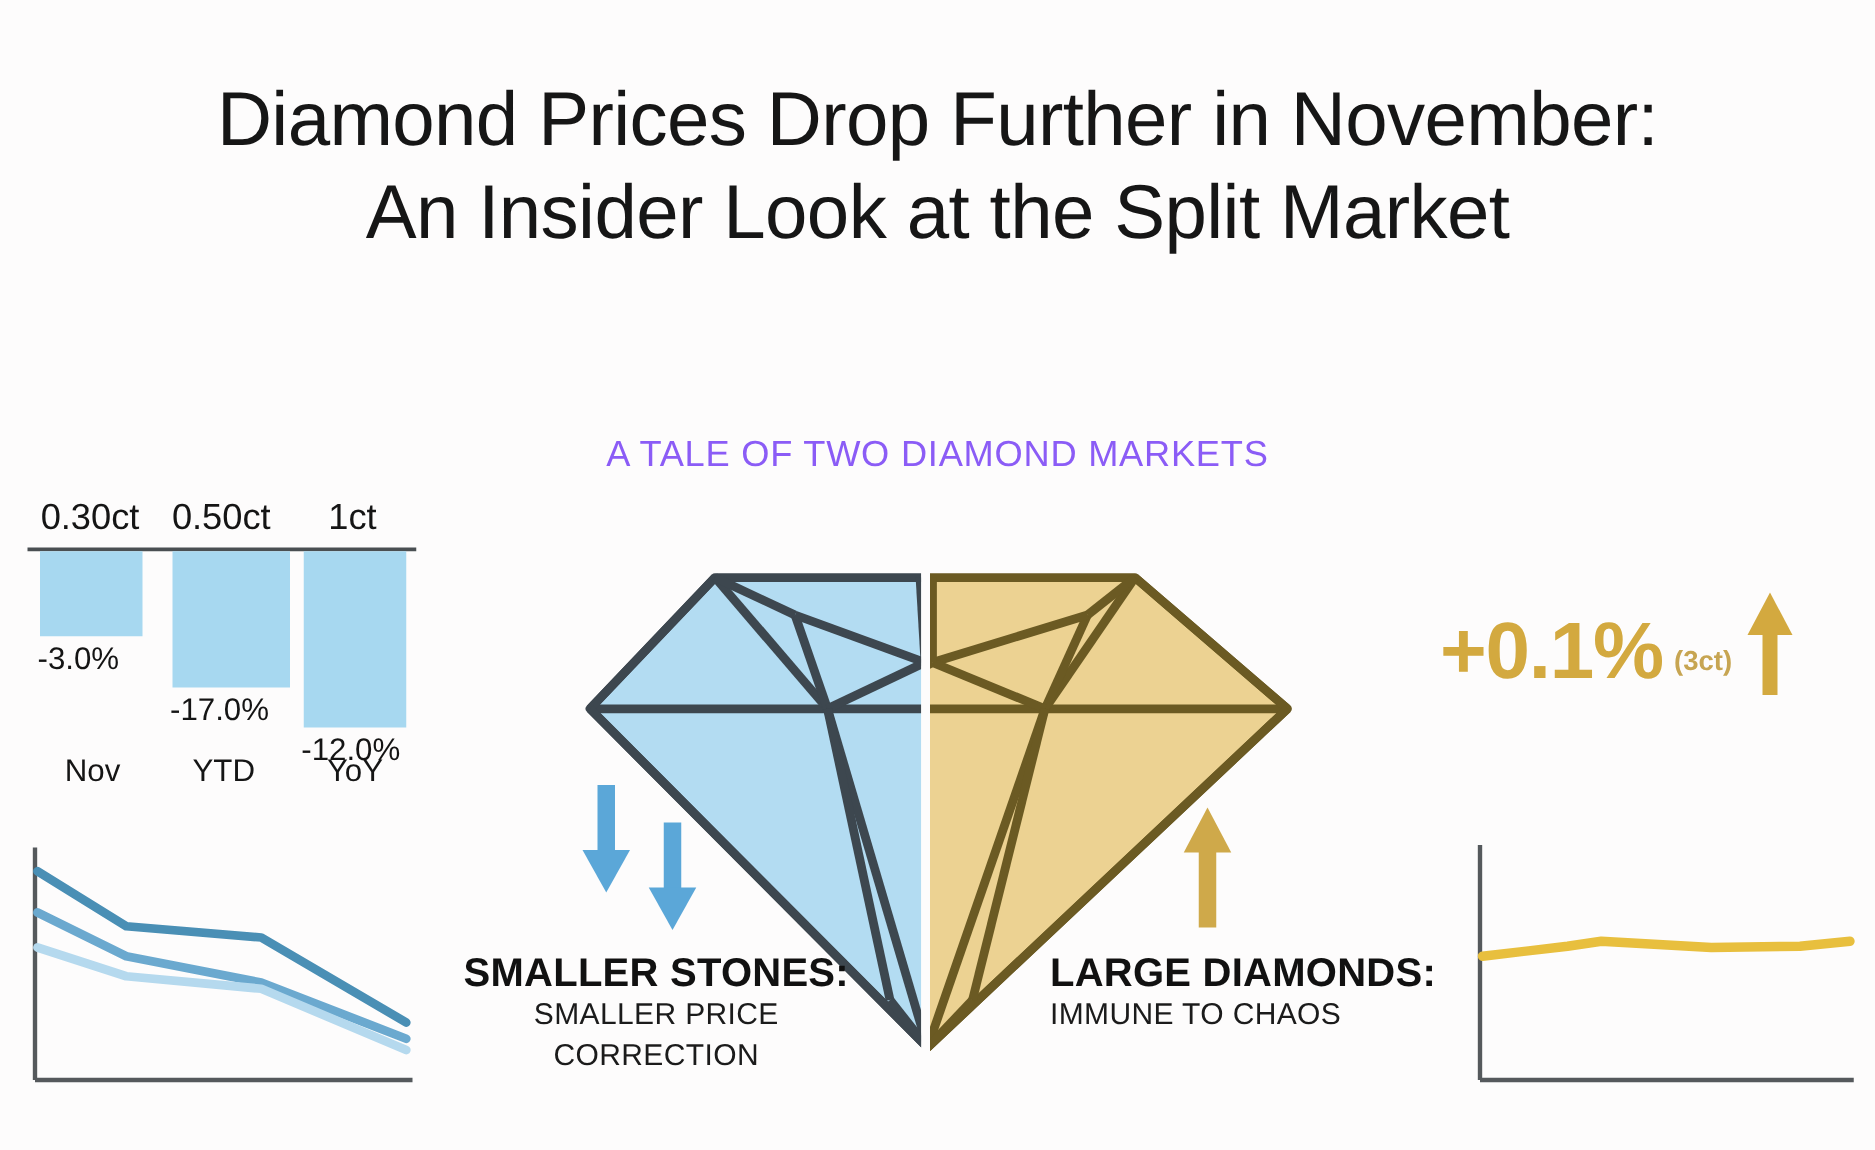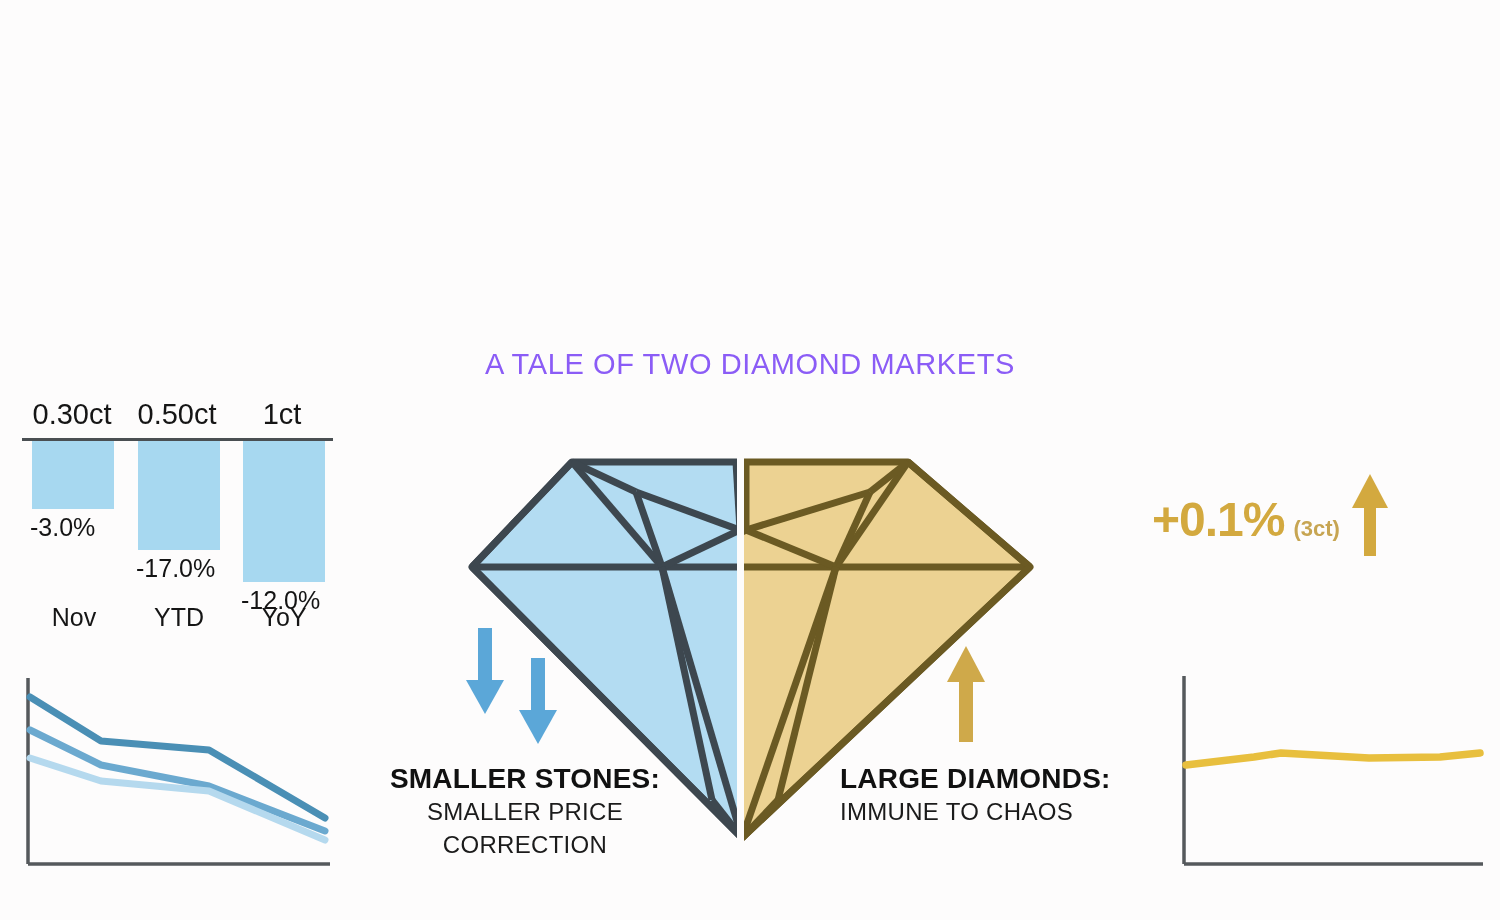--- a/index.html
+++ b/index.html
@@ -145,21 +145,21 @@
     text-align: center;
   }
   .cap-right {
     position: absolute;
     left: 840px;
     top: 762px;
     width: 300px;
     text-align: left;
   }
   .cap-strong {
-    font-size: 28px;
+    font-size: 32px;
     font-weight: 700;
     letter-spacing: 0.2px;
     color: #111111;
     line-height: 33px;
     white-space: nowrap;
   }
   .cap-line {
     font-size: 24px;
     font-weight: 400;
     letter-spacing: 0.3px;
@@ -172,21 +172,21 @@
   .stat-block {
     position: absolute;
     left: 1152px;
     top: 470px;
     width: 348px;
     height: 100px;
     display: flex;
     align-items: center;
   }
   .stat-big {
-    font-size: 48px;
+    font-size: 64px;
     font-weight: 700;
     color: #d3a93f;
     letter-spacing: -1px;
     line-height: 1;
     white-space: nowrap;
   }
   .stat-sub {
     font-size: 22px;
     font-weight: 700;
     color: #c9a martin;
@@ -207,38 +207,42 @@
     top: 668px;
     width: 345px;
     height: 215px;
   }
 </style>
 </head>
 <body>
 
 <div id="canvas">
 
+  <div class="title-block">
+    <div class="title-line">Diamond Prices Drop Further in November:</div>
+    <div class="title-line">An Insider Look at the Split Market</div>
+  </div>
 
   <div class="section-heading">A TALE OF TWO DIAMOND MARKETS</div>
 
   <div class="bar-panel">
     <div class="bar-headers">
       <div class="bar-header" style="left:22px; width:100px;">0.30ct</div>
       <div class="bar-header" style="left:127px; width:100px;">0.50ct</div>
       <div class="bar-header" style="left:232px; width:100px;">1ct</div>
     </div>
 
     <div class="bar-baseline"></div>
 
     <div class="bar-col" style="left:32px; width:82px;">
       <div class="bar-rect" style="height:68px;"></div>
       <div class="bar-value">-3.0%</div>
     </div>
 
-    <div class="bar-col" style="left:138px; width:82px;">
+    <div class="bar-col" style="left:138px; width:94px;">
       <div class="bar-rect" style="height:109px;"></div>
       <div class="bar-value">-17.0%</div>
     </div>
 
     <div class="bar-col" style="left:243px; width:82px;">
       <div class="bar-rect" style="height:141px;"></div>
       <div class="bar-value">-12.0%</div>
     </div>
 
     <div class="bar-xlabels">

